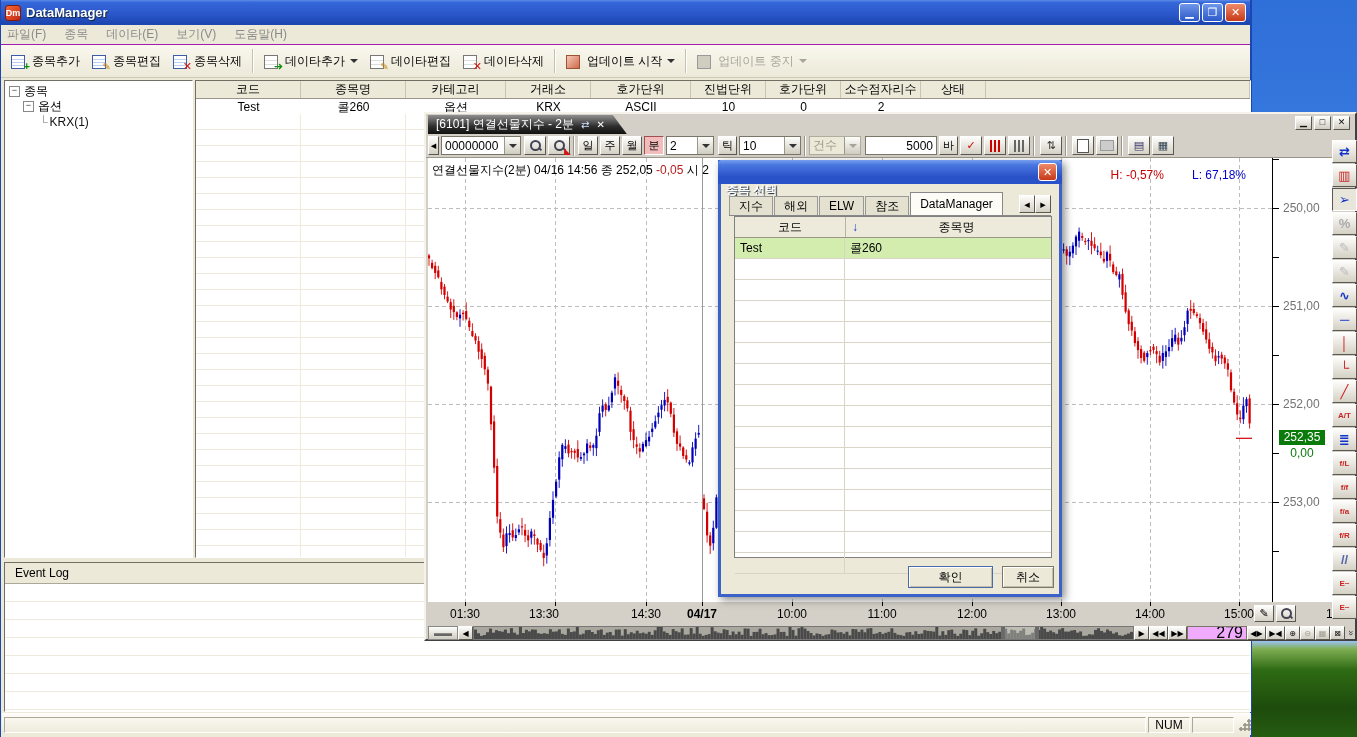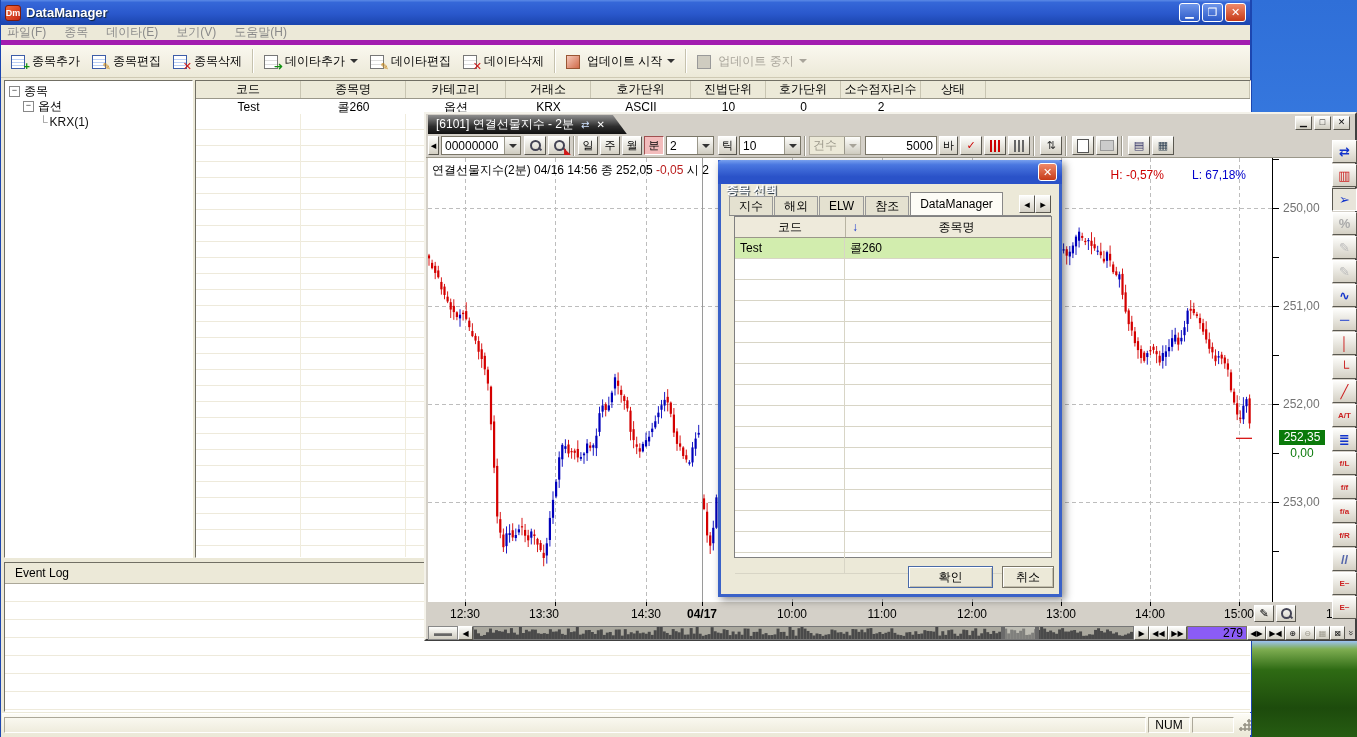--- a/index.html
+++ b/index.html
@@ -18,21 +18,21 @@
     background:linear-gradient(180deg,#5b8ae6 0%,#3567d8 10%,#2a58cc 55%,#1c46b0 95%);
     display:flex;align-items:center;padding:0 4px;box-sizing:border-box;}
   #main-title .app-icon{width:16px;height:16px;border-radius:3px;margin-right:5px;
     background:linear-gradient(135deg,#f46a3a,#c42814);color:#fff;font-size:9px;font-weight:bold;
     display:flex;align-items:center;justify-content:center;border:1px solid #7e1a0a;box-sizing:border-box;}
   #main-title .ttl{color:#fff;font-weight:bold;font-size:13px;text-shadow:1px 1px 1px #123;flex:1;}
   .tbtn{width:21px;height:19px;margin-left:2px;border-radius:3px;border:1px solid #fff;
     display:flex;align-items:center;justify-content:center;color:#fff;font-size:11px;font-weight:bold;
     background:linear-gradient(180deg,#6f96ea,#2c5ac8);box-sizing:border-box;}
   .tbtn.close{background:linear-gradient(180deg,#ef8a6a,#c63a18);}
-  #main-menu{left:0;top:25px;width:100%;height:20px;background:#ece9d8;border-bottom:5px solid #a21caf;
+  #main-menu{left:0;top:25px;width:100%;height:20px;background:#ece9d8;border-bottom:1px solid #a21caf;
     display:flex;align-items:center;padding-left:6px;box-sizing:border-box;color:#8a8a8a;}
   #main-menu span{margin-right:18px;}
   #main-toolbar{left:0;top:45px;width:100%;height:33px;background:linear-gradient(180deg,#faf8ef,#ece9d8);
     border-bottom:1px solid #cfcab4;display:flex;align-items:center;padding-left:4px;box-sizing:border-box;}
   .tb-item{display:flex;align-items:center;height:26px;padding:0 6px;border-radius:2px;}
   .tb-item .lbl{margin-left:4px;white-space:nowrap;}
   .tb-item.disabled .lbl{color:#a8a49a;}
   .tb-sep{width:1px;height:24px;background:#c6c2ae;border-right:1px solid #fff;margin:0 4px;}
   .dd-arrow{width:0;height:0;border-left:4px solid transparent;border-right:4px solid transparent;
     border-top:4px solid #333;margin-left:5px;}
@@ -128,22 +128,22 @@
   #nav-row{position:absolute;left:2px;top:512px;width:929px;height:14px;display:flex;align-items:stretch;}
   .nav-handle{width:30px;background:linear-gradient(180deg,#fdfdfb,#cfccc0);border:1px solid #888;
      box-sizing:border-box;display:flex;align-items:center;justify-content:center;color:#666;font-size:9px;}
   .nbtn{width:15px;background:linear-gradient(180deg,#fdfdfb,#cfccc0);border:1px solid;
      border-color:#fff #5a5850 #5a5850 #fff;box-sizing:border-box;font-size:8px;
      display:flex;align-items:center;justify-content:center;padding:0;flex:none;}
   .nbtn.wide{width:19px;} .nbtn.dis{color:#9a978a;}
   #nav-track{flex:1;position:relative;background:#aaa89e;border:1px solid #777;box-sizing:border-box;overflow:hidden;}
   #nav-slider{position:absolute;left:80%;top:0;bottom:0;width:38px;background:rgba(230,228,220,.35);
      border-left:4px solid #6a6a6a;border-right:4px solid #6a6a6a;box-sizing:border-box;}
-  #nav-count{width:60px;background:#8b5cf6;border:1px solid #7a7668;box-sizing:border-box;
-     text-align:right;font-size:12px;padding:0 3px;font-family:inherit;}
+  #nav-count{width:60px;background:#f0abfc;border:1px solid #7a7668;box-sizing:border-box;
+     text-align:right;font-size:16px;padding:0 3px;font-family:inherit;}
   #right-tools{position:absolute;left:906px;top:26px;width:26px;display:flex;flex-direction:column;}
   .rtool{width:25px;height:23px;margin-bottom:1px;background:linear-gradient(180deg,#fdfdfb,#d4d0c4);
      border:1px solid;border-color:#fff #5a5850 #5a5850 #fff;box-sizing:border-box;
      display:flex;align-items:center;justify-content:center;font-size:13px;font-weight:bold;}
   .rtool.small{font-size:8px;} .rtool.pressed{background:#e8e5da;border-color:#5a5850 #fff #fff #5a5850;}
   .rtool.dis{color:#aaa;}
   
   #dialog{left:718px;top:160px;width:344px;height:437px;z-index:30;background:#ece9d8;
     border:3px solid #3a62c8;border-top:none;box-sizing:border-box;box-shadow:3px 3px 8px rgba(0,0,0,.45);}
   #dlg-title{position:absolute;left:-3px;top:0;width:344px;height:24px;border-radius:4px 4px 0 0;
@@ -994,21 +994,21 @@
   <div id="chart-info">
     <span>연결선물지수(2분) 04/16 14:56   종 252,05 </span><span class="chg">-0,05</span><span>  시 2</span>
   </div>
   <div id="chart-hl">
     <span class="h">H: -0,57%</span><span class="l">L: 67,18%</span>
   </div>
 
   <div id="time-row">
     <div id="x-labels">
         <div class="xtick" style="left: 37px;"></div>
-        <div class="xlab" style="left: 37px;">12:30</div>
+        <div class="xlab" style="left: 37px;">01:30</div>
         <div class="xtick" style="left: 127px;"></div>
         <div class="xlab" style="left: 116px;">13:30</div>
         <div class="xtick" style="left: 218px;"></div>
         <div class="xlab" style="left: 218px;">14:30</div>
         <div class="xtick" style="left: 274px;"></div>
         <div class="xlab b" style="left: 274px;">04/17</div>
         <div class="xtick" style="left: 364px;"></div>
         <div class="xlab" style="left: 364px;">10:00</div>
         <div class="xtick" style="left: 454px;"></div>
         <div class="xlab" style="left: 454px;">11:00</div>

